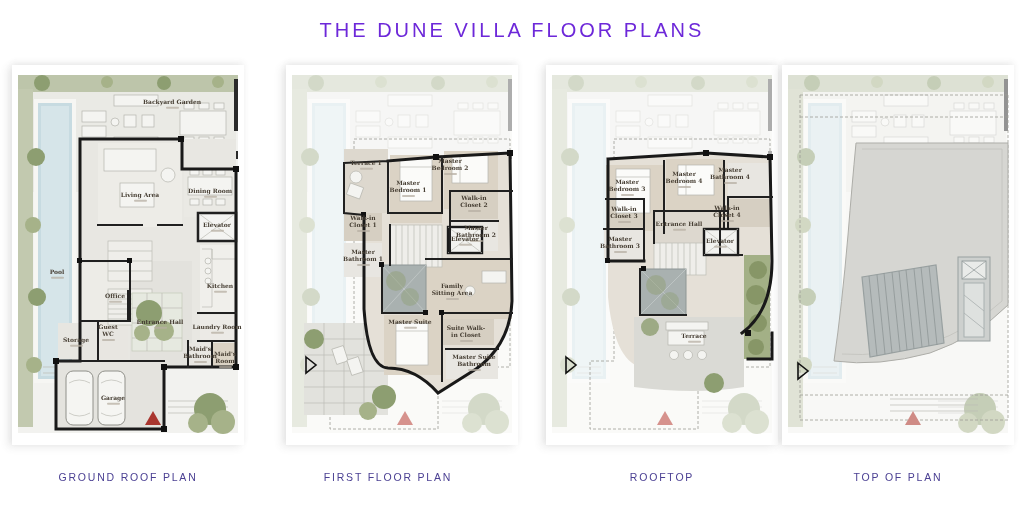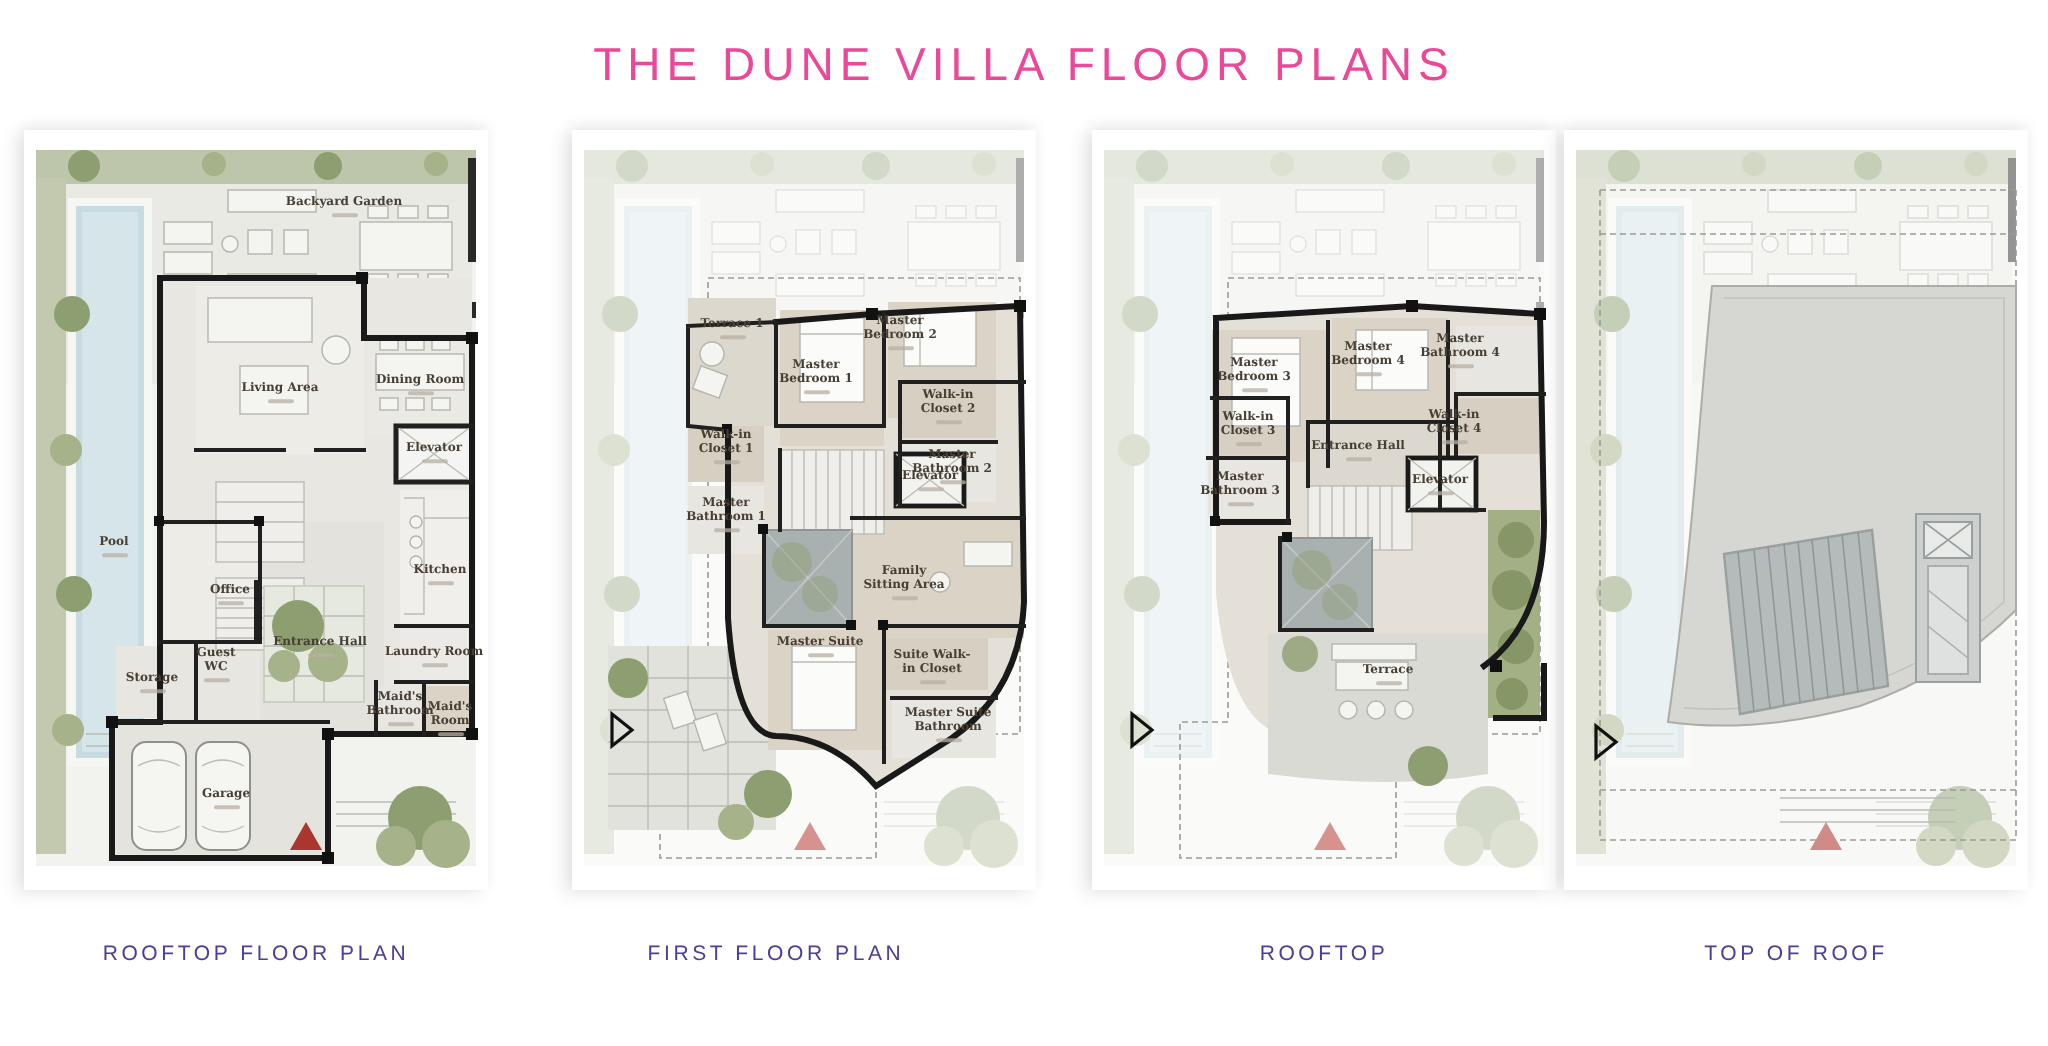--- a/index.html
+++ b/index.html
@@ -1,19 +1,19 @@
 <!DOCTYPE html>
 <html><head>
 <meta charset="utf-8">
 <style>
   html,body{margin:0;padding:0}
   body{width:1024px;height:523px;position:relative;background:#ffffff;
        font-family:"Liberation Sans",sans-serif;overflow:hidden}
   .title{position:absolute;top:19px;left:0;width:100%;text-align:center;
-         font-size:23px;letter-spacing:3px;color:#ec4899;font-weight:400}
+         font-size:20px;letter-spacing:3px;color:#6d28d9;font-weight:400}
   .panel{position:absolute;top:65px;width:232px;height:380px;background:#fff;
          box-shadow:-4px 2px 8px rgba(70,70,70,.12), 0 -3px 6px rgba(70,70,70,.07)}
   .panel svg{position:absolute;left:0;top:0}
   .caption{position:absolute;top:471px;width:232px;text-align:center;
            font-size:10.5px;letter-spacing:1.8px;color:#4b4093;font-weight:400}
   .room-label{position:absolute;transform:translate(-50%,-50%);width:36px;
               font-family:"DejaVu Serif",serif;font-weight:700;font-size:6px;
               line-height:1.2;color:#473f34;text-align:center;pointer-events:none}
   .dims{display:block;width:13px;height:2px;background:#b7afa3;opacity:.75;
         margin:1.5px auto 0;border-radius:1px}
@@ -165,21 +165,21 @@
   <div class="room-label" style="left:208px;top:222px;width:40px"><span>Kitchen</span><i class="dims"></i></div>
   <div class="room-label" style="left:103px;top:232px;width:40px"><span>Office</span><i class="dims"></i></div>
   <div class="room-label" style="left:148px;top:258px;width:60px"><span>Entrance Hall</span><i class="dims"></i></div>
   <div class="room-label" style="left:205px;top:263px;width:50px"><span>Laundry Room</span><i class="dims"></i></div>
   <div class="room-label" style="left:96px;top:267px;width:26px"><span>Guest WC</span><i class="dims"></i></div>
   <div class="room-label" style="left:64px;top:276px;width:40px"><span>Storage</span><i class="dims"></i></div>
   <div class="room-label" style="left:188px;top:289px;width:36px"><span>Maid's Bathroom</span><i class="dims"></i></div>
   <div class="room-label" style="left:213px;top:294px;width:28px"><span>Maid's Room</span><i class="dims"></i></div>
   <div class="room-label" style="left:101px;top:334px;width:40px"><span>Garage</span><i class="dims"></i></div>
 </div>
-<div class="caption" style="left:12px">ROOFTOP FLOOR PLAN</div>
+<div class="caption" style="left:12px">GROUND ROOF PLAN</div>
 
 <div class="panel" style="left:286px">
   <svg width="232" height="380" viewBox="0 0 232 380">
     <use href="#ctx" opacity=".38"></use>
     <use href="#ghost" class="thind"></use>
     <g>
 
       <rect x="18" y="258" width="84" height="92" fill="#e2e2dd"></rect>
       <path class="thin" d="M18,274 h84 M18,290 h84 M18,306 h84 M18,322 h84 M18,338 h84 M38,258 v92 M58,258 v92 M78,258 v92"></path>
       <rect class="furn" x="48" y="282" width="12" height="16" transform="rotate(-18 54 290)"></rect>
@@ -358,13 +358,13 @@
         <path d="M180,196 l24,18 M204,196 l-24,18" stroke="#98a0a0" stroke-width=".8" fill="none"></path>
         <rect x="182" y="218" width="20" height="54" fill="#dee1df" stroke="#a8afaf"></rect>
         <path d="M182,230 l20,16 M182,248 l20,16" stroke="#a8afaf" stroke-width=".8" fill="none"></path>
       </g>
       <path class="thin" d="M108,334 h88 M108,340 h88 M108,346 h88"></path>
       <path d="M16,298 L26,306 L16,314 Z" fill="none" stroke="#111" stroke-width="1.6"></path>
       <polygon points="131,346 139,360 123,360" fill="#cf8b85"></polygon>
     </g>
   </svg>
 </div>
-<div class="caption" style="left:782px">TOP OF ROOF</div>
+<div class="caption" style="left:782px">TOP OF PLAN</div>
 
 </body></html>

